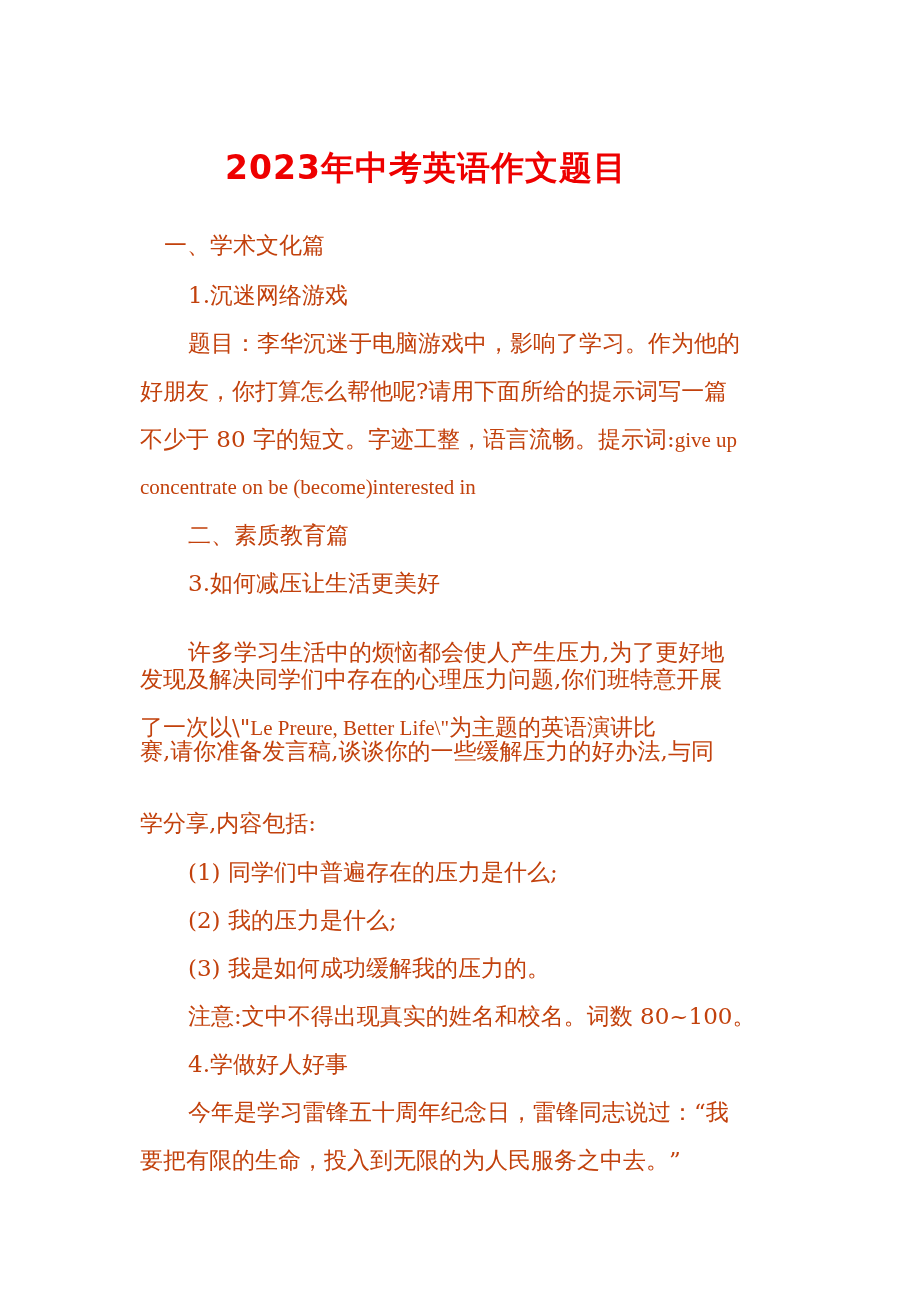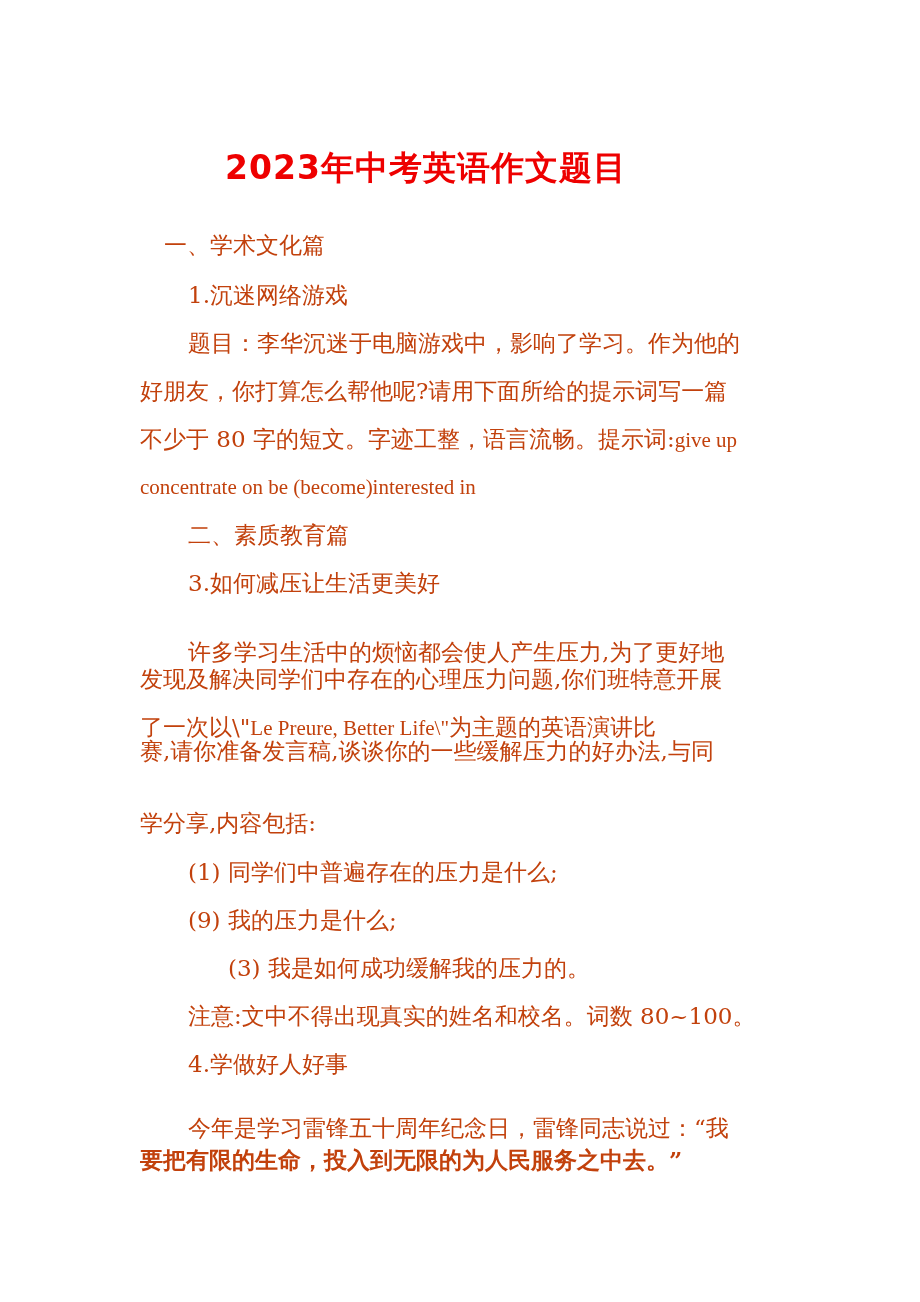--- a/index.html
+++ b/index.html
@@ -78,25 +78,25 @@
   <div class="line l0" style="top:712px;">
     <span>了一次以\"</span><span class="mono">Le Preure, Better Life\"</span><span>为主题的英语演讲比</span>
   </div>
 
   <div class="line l0" style="top:736px;">赛,请你准备发言稿,谈谈你的一些缓解压力的好办法,与同</div>
 
   <div class="line l0" style="top:808px;">学分享,内容包括:</div>
 
   <div class="line l2" style="top:857px;">(1)  同学们中普遍存在的压力是什么;</div>
 
-  <div class="line l2" style="top:905px;">(9)  我的压力是什么;</div>
+  <div class="line l2" style="top:905px;">(2)  我的压力是什么;</div>
 
-  <div class="line l2" style="top:953px;margin-left:40px;">(3)  我是如何成功缓解我的压力的。</div>
+  <div class="line l2" style="top:953px;">(3)  我是如何成功缓解我的压力的。</div>
 
   <div class="line l2" style="top:1001px;">注意:文中不得出现真实的姓名和校名。词数 80~100。</div>
 
   <div class="line l2" style="top:1049px;">4.学做好人好事</div>
 
-  <div class="line l2" style="top:1097px;margin-top:16px;">今年是学习雷锋五十周年纪念日，雷锋同志说过：“我</div>
+  <div class="line l2" style="top:1097px;">今年是学习雷锋五十周年纪念日，雷锋同志说过：“我</div>
 
-  <div class="line l0" style="top:1145px;font-weight:bold;">要把有限的生命，投入到无限的为人民服务之中去。”</div>
+  <div class="line l0" style="top:1145px;">要把有限的生命，投入到无限的为人民服务之中去。”</div>
 
 </div>
 
 </body></html>

